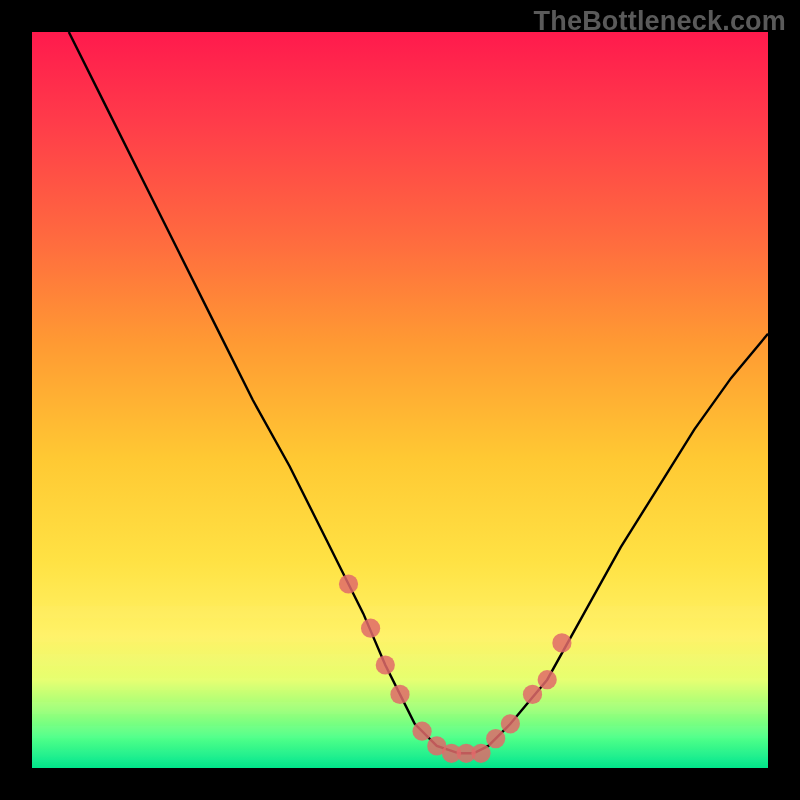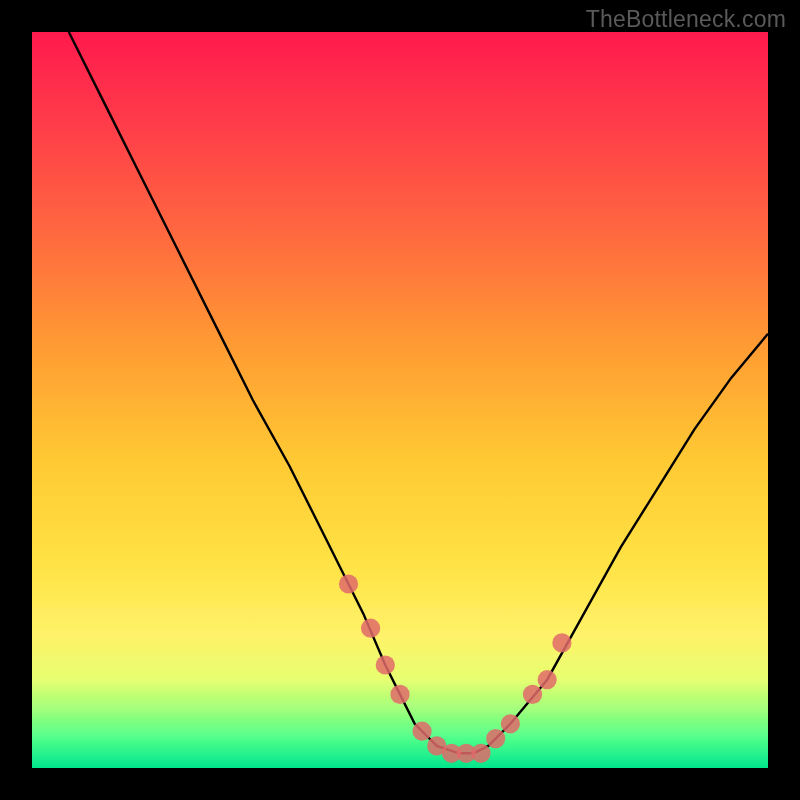--- a/index.html
+++ b/index.html
@@ -54,22 +54,22 @@
         rgba(255,255,255,0.02) 24px
       );
     mix-blend-mode: overlay;
     opacity: 0.35;
   }
   .watermark {
     position: absolute;
     top: 6px;
     right: 14px;
     color: #5a5a5a;
-    font-size: 23px;
-    font-weight: 400;
+    font-size: 27px;
+    font-weight: 700;
     letter-spacing: 0.2px;
     text-align: right;
   }
   svg.overlay {
     position: absolute;
     left: 0;
     top: 0;
     width: 736px;
     height: 736px;
     overflow: visible;

